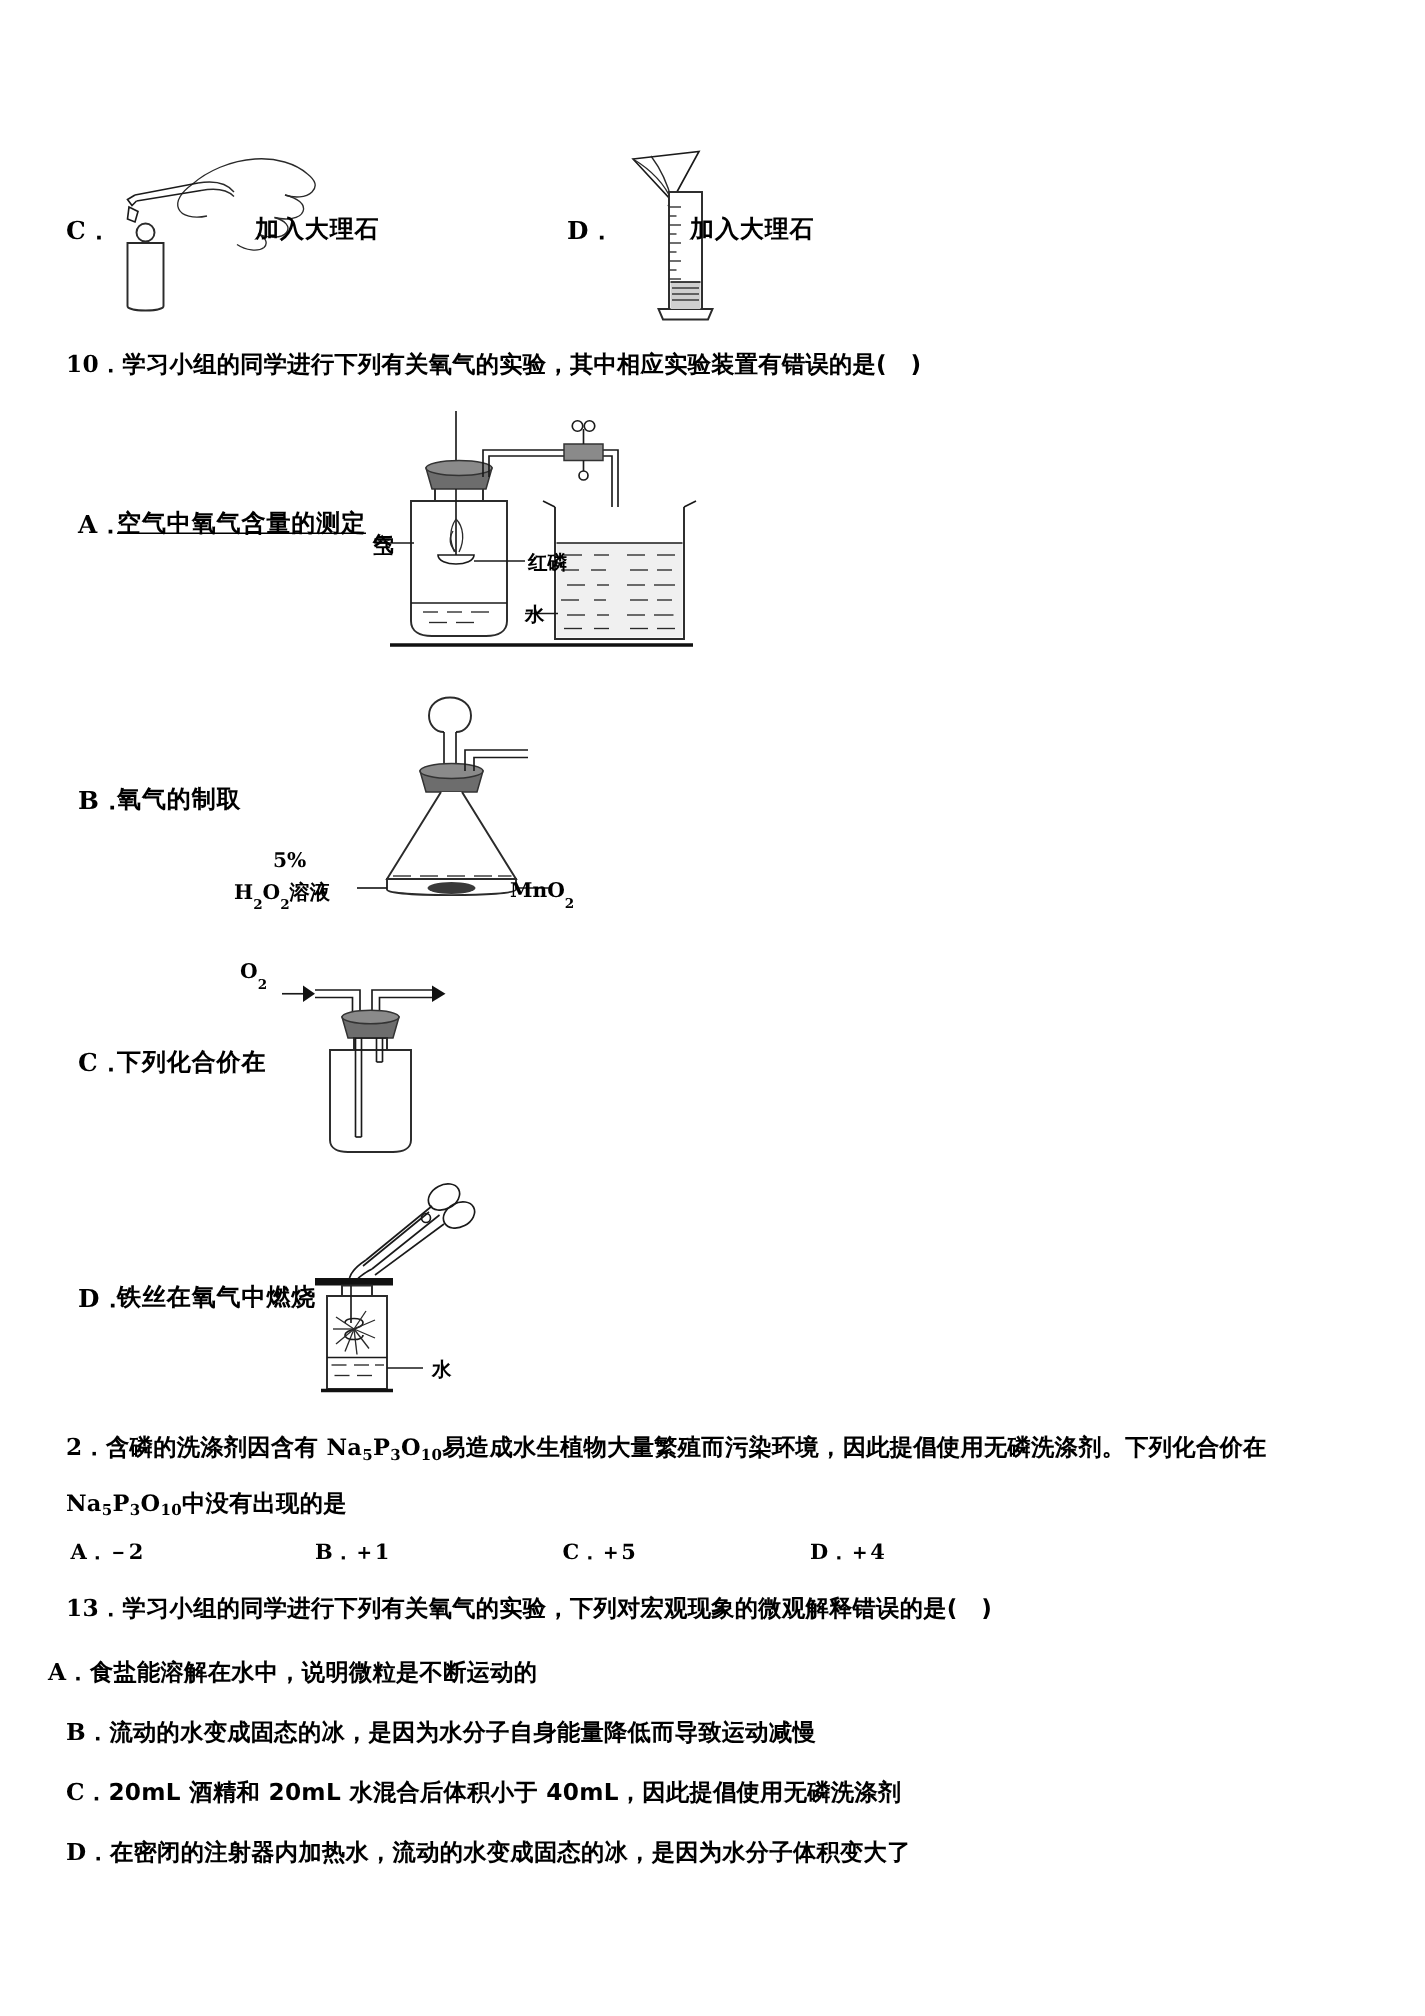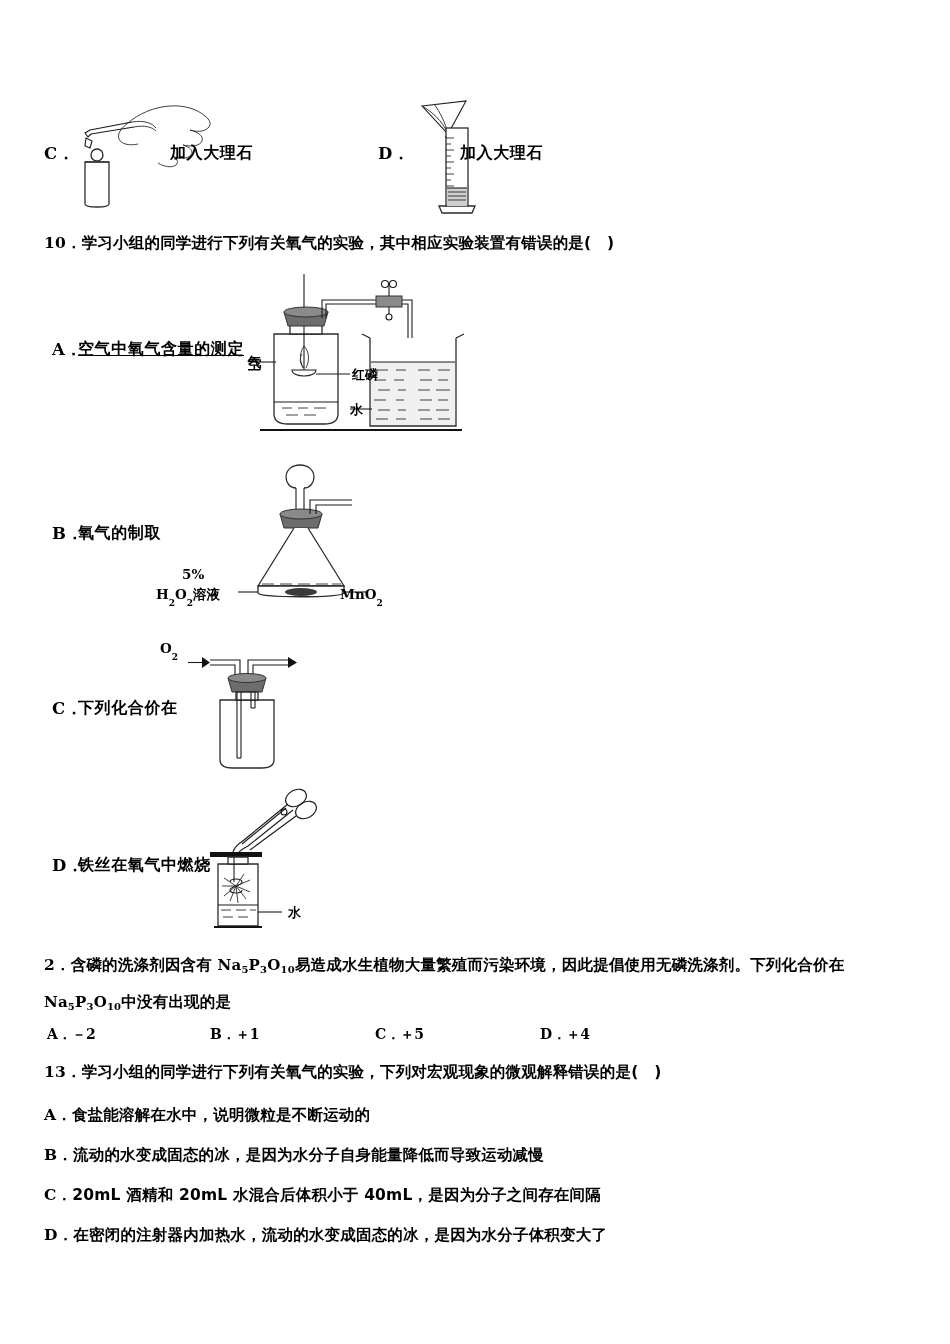--- a/index.html
+++ b/index.html
@@ -398,26 +398,26 @@
     <span>C．</span><span>＋5</span>
   </div>
   <div class="abs choice-inline" style="left:540px; top:1026px;">
     <span>D．</span><span>＋4</span>
   </div>
 
   <div class="abs q-line" style="left:44px; top:1062px;">
     <span class="q-num">13．</span><span>学习小组的同学进行下列有关氧气的实验，下列对宏观现象的微观解释错误的是(　)</span>
   </div>
 
-  <div class="abs q-line" style="left:44px; top:1105px;">
+  <div class="abs q-line" style="left:32px; top:1105px;">
     <span class="q-num">A．</span><span>食盐能溶解在水中，说明微粒是不断运动的</span>
   </div>
   <div class="abs q-line" style="left:44px; top:1145px;">
     <span class="q-num">B．</span><span>流动的水变成固态的冰，是因为水分子自身能量降低而导致运动减慢</span>
   </div>
   <div class="abs q-line" style="left:44px; top:1185px;">
-    <span class="q-num">C．</span><span>20mL 酒精和 20mL 水混合后体积小于 40mL，是因为分子之间存在间隔</span>
+    <span class="q-num">C．</span><span>20mL 酒精和 20mL 水混合后体积小于 40mL，因此提倡使用无磷洗涤剂</span>
   </div>
   <div class="abs q-line" style="left:44px; top:1225px;">
     <span class="q-num">D．</span><span>在密闭的注射器内加热水，流动的水变成固态的冰，是因为水分子体积变大了</span>
   </div>
 
 </div>
 
 </body></html>

